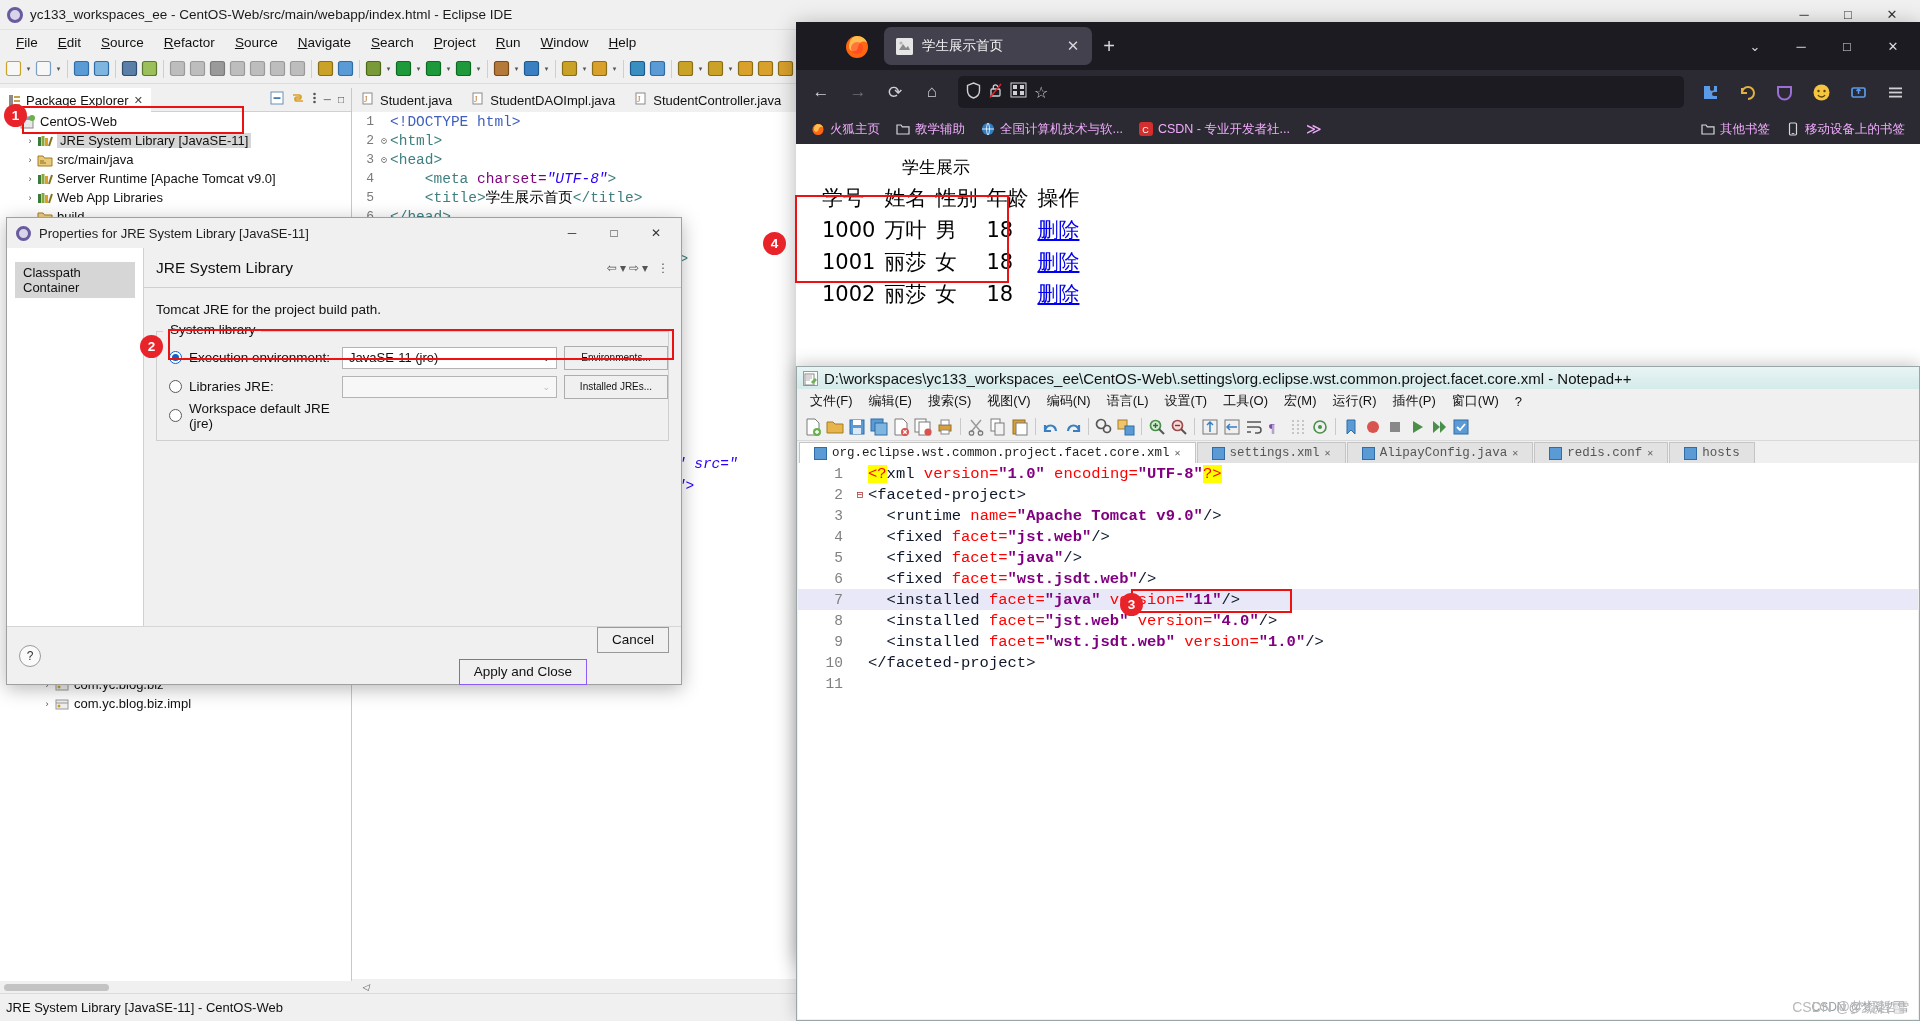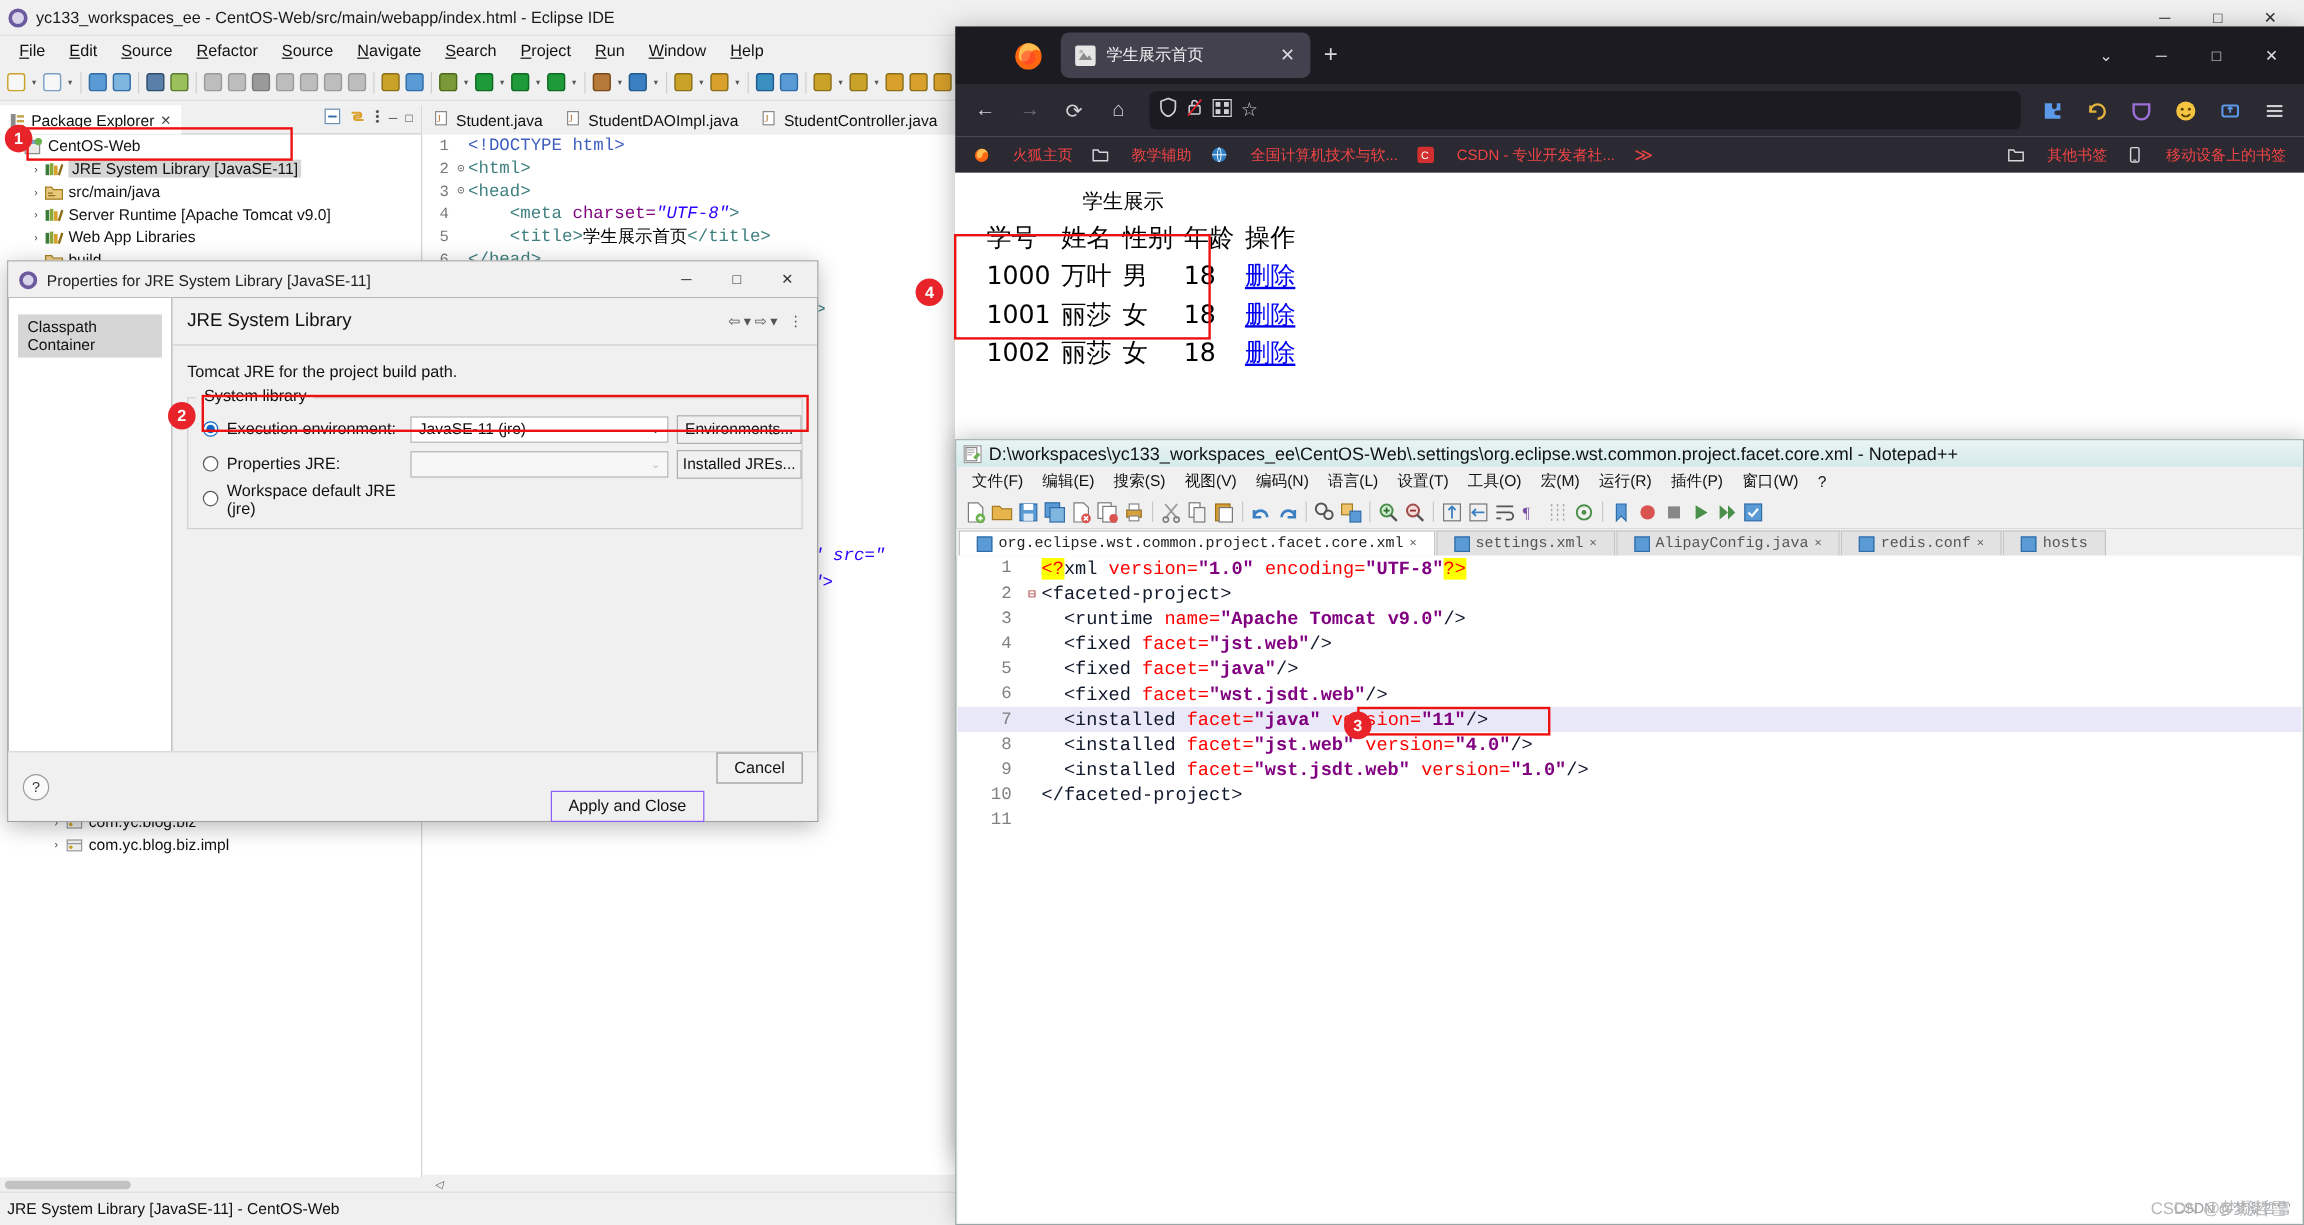--- a/index.html
+++ b/index.html
@@ -99,21 +99,21 @@
            position:relative; flex:none; margin-right:7px; }
   .radio.on { border-color:#0a63c9; }
   .radio.on::after { content:""; position:absolute; inset:2px; border-radius:50%; background:#0a63c9; }
   .radio-lbl { font-size:13.5px; color:#111; width:153px; }
   .combo { height:22px; background:#fff; border:1px solid #b4b4b4; display:flex; align-items:center;
            padding:0 6px; font-size:13px; color:#111; width:215px; }
   .combo.disabled { background:#f7f7f7; color:#999; }
   .combo .cv { flex:1; }
   .combo .carrow { font-size:9px; color:#333; }
   .combo.disabled .carrow { color:#bdbdbd; }
-  .dbtn { height:24px; min-width:104px; background:#f0f0f0; border:1px solid #adadad; font-size:13px;
+  .dbtn { height:24px; min-width:104px; background:#f0f0f0; border:1px solid #adadad; font-size:10px;
           color:#111; display:flex; align-items:center; justify-content:center; margin-left:7px; }
   .dlg-footer { position:absolute; left:0; right:0; bottom:0; height:58px; background:#f0f0f0;
                 border-top:1px solid #d6d6d6; display:flex; align-items:center; padding:0 12px; }
   .help-ico { width:22px; height:22px; border-radius:50%; border:1px solid #9a9a9a; background:#fafafa;
               display:flex; align-items:center; justify-content:center; font-size:12px; color:#333; }
   .ftr-btns { margin-left:auto; display:flex; gap:10px; }
   .ftr-btn { height:26px; padding:0 14px; background:#f0f0f0; border:1px solid #999; font-size:13.5px;
              color:#111; display:flex; align-items:center; }
   .ftr-btn.def { border:1px solid #8b5cf6;margin-top:32px; }
 
@@ -134,21 +134,21 @@
                  color:#dcdcdc; font-size:13px; }
   .ff-navbar { height:44px; background:#2b2a33; display:flex; align-items:center; padding:0 8px; gap:3px; }
   .ff-nb { width:34px; height:34px; display:flex; align-items:center; justify-content:center;
            color:#cfcfd4; font-size:17px; flex:none; }
   .ff-nb.dim { color:#6f6f78; }
   .ff-urlbar { flex:1; height:32px; background:#1c1b22; border-radius:5px; display:flex; align-items:center;
                padding:0 8px; gap:7px; margin:0 6px; }
   .ff-url { flex:1; font-size:14px; color:#fbfbfe; white-space:nowrap; overflow:hidden; }
   .ff-url .gray { color:#8f8f9d; }
   .ff-bmbar { height:30px; background:#2b2a33; display:flex; align-items:center; padding:0 8px; gap:2px; }
-  .ff-bm { display:flex; align-items:center; gap:19px; padding:3px 7px; font-size:12.5px; color:#ef4444;
+  .ff-bm { display:flex; align-items:center; gap:5px; padding:3px 7px; font-size:12.5px; color:#f0abfc;
            white-space:nowrap; border-radius:4px; }
   .ff-bm .sq { width:14px; height:14px; flex:none; }
   .ff-content { position:absolute; left:0; right:0; top:122px; bottom:0; background:#fff; overflow:hidden; }
   .web-title { text-align:center; font-size:17px; color:#000; padding:12px 0 2px 0; width:280px;
                font-family:"DejaVu Sans", sans-serif; }
   .web-table { margin-left:24px; font-size:21px; color:#000; font-family:"DejaVu Sans", sans-serif; }
   .web-table td { padding:1px 7px 1px 0; white-space:nowrap; }
   .web-link { color:#0000ee; text-decoration:underline; }
 
   
@@ -609,21 +609,21 @@
               <span class="radio on"></span>
               <span class="radio-lbl">Execution environment:</span>
               <div class="combo">
                 <span class="cv">JavaSE-11 (jre)</span>
                 <span class="carrow">⌄</span>
               </div>
               <div class="dbtn">Environments...</div>
             </div>
             <div class="radio-row">
               <span class="radio"></span>
-              <span class="radio-lbl">Properties JRE:</span>
+              <span class="radio-lbl">Libraries JRE:</span>
               <div class="combo disabled">
                 <span class="cv"></span>
                 <span class="carrow">⌄</span>
               </div>
               <div class="dbtn">Installed JREs...</div>
             </div>
             <div class="radio-row">
               <span class="radio"></span>
               <span class="radio-lbl">Workspace default JRE (jre)</span>
             </div>

